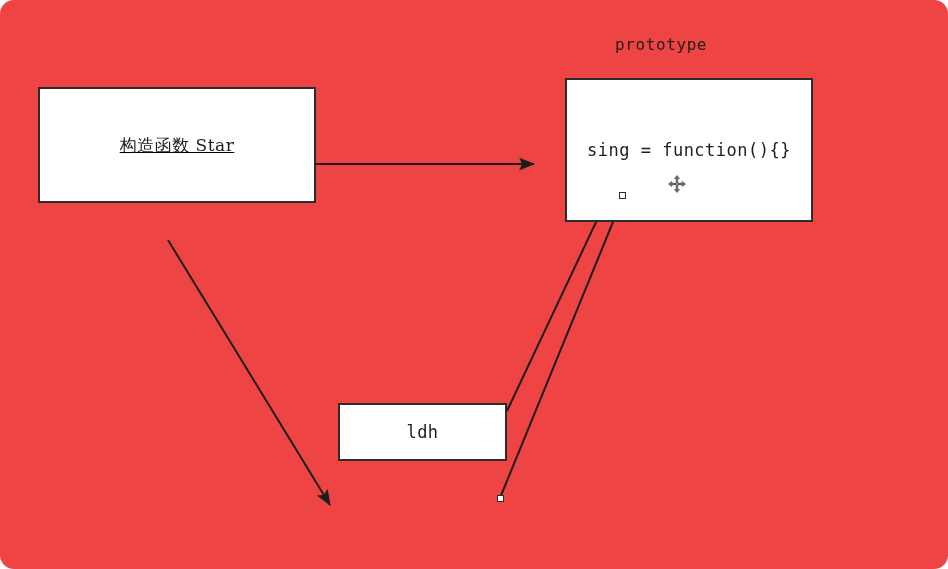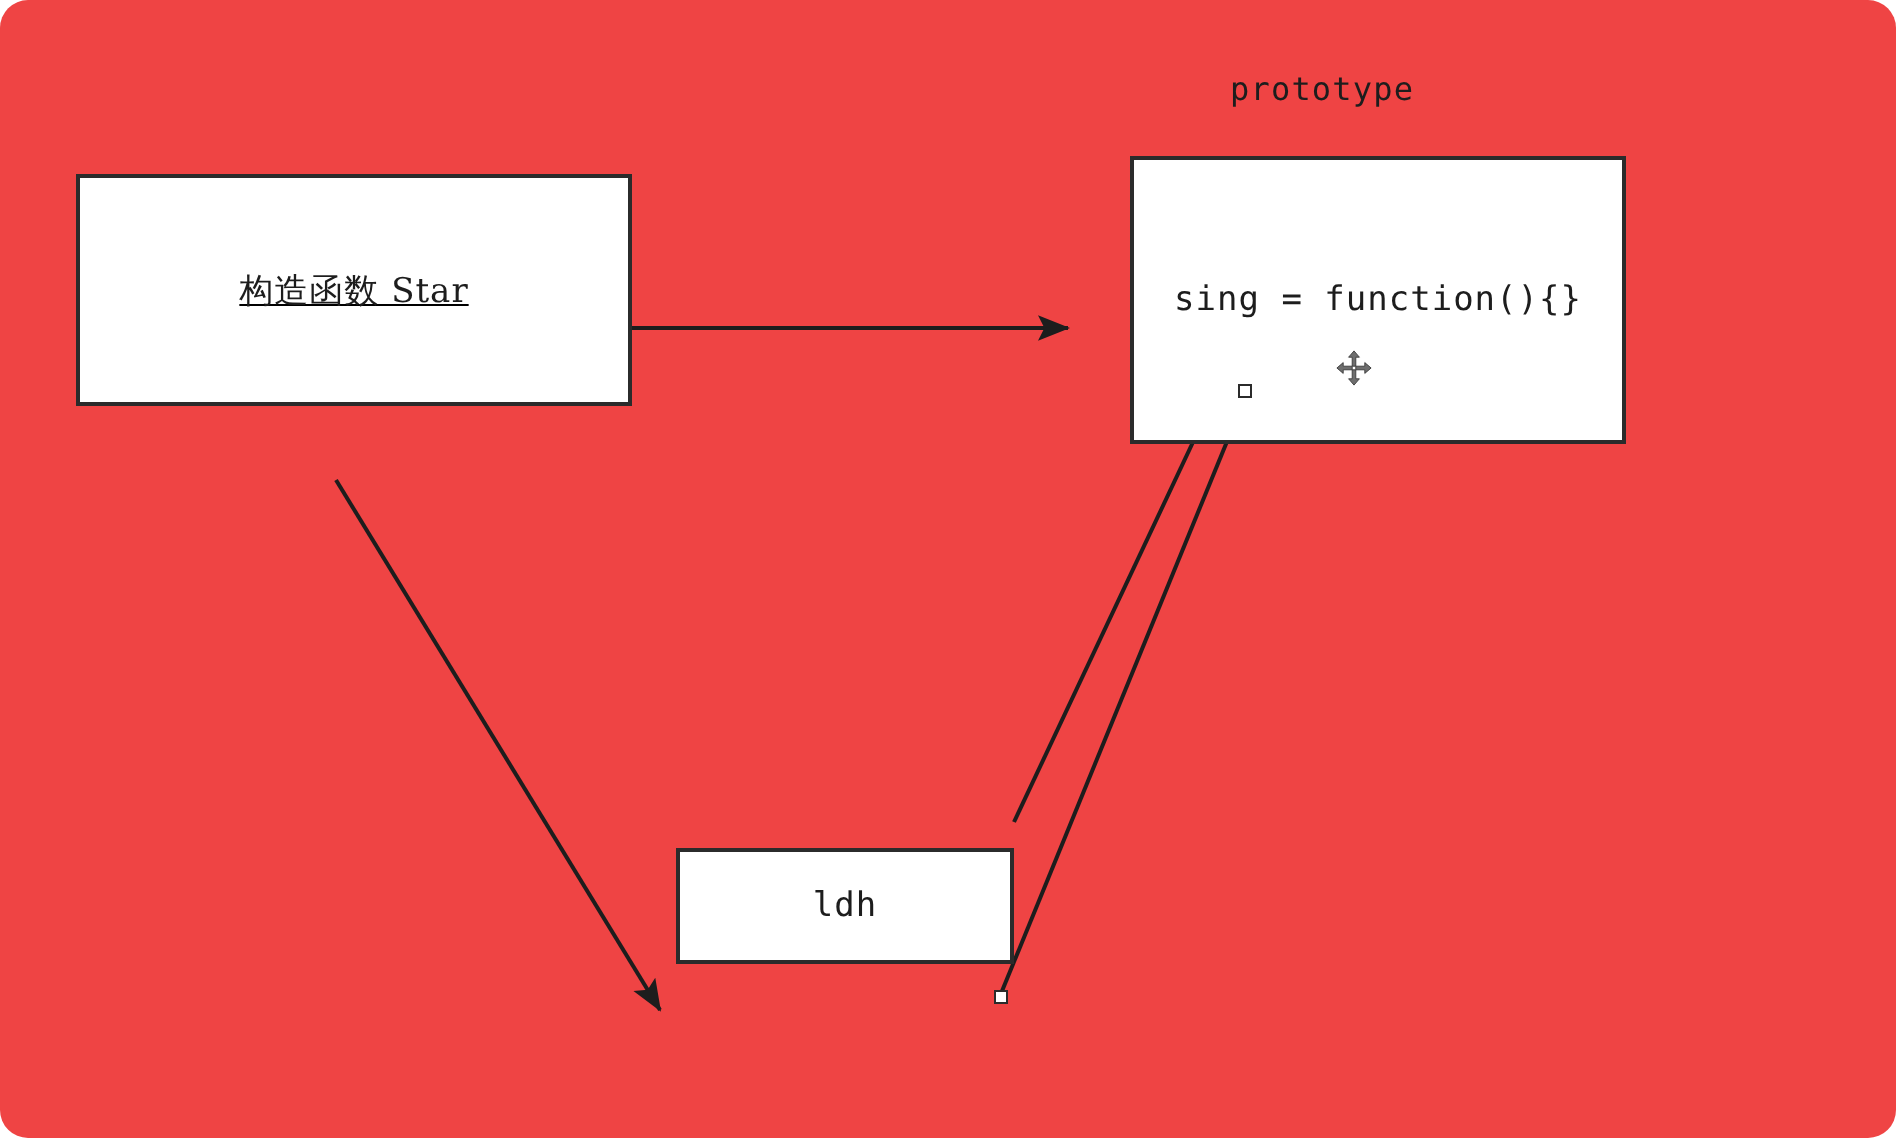--- a/index.html
+++ b/index.html
@@ -31,21 +31,21 @@
     color: #1d1d1d;
     letter-spacing: 0.5px;
     white-space: pre;
   }
   .node-label.cjk {
     font-family: "DejaVu Serif", "Liberation Serif", serif;
     font-size: 17px;
   }
   #node-constructor { left: 38px;  top: 87px;  width: 278px; height: 116px; text-decoration: underline; }
   #node-prototype   { left: 521px; top: 78px;  width: 248px; height: 144px; margin-left: 44px; }
-  #node-ldh         { left: 338px; top: 424px; width: 169px; height: 58px;  }
+  #node-ldh         { left: 338px; top: 403px; width: 169px; height: 58px;  }
   #node-zxy         { left: 332px; top: 488px; width: 169px; height: 57px;  }
 
   .free-label {
     position: absolute;
     font-family: "DejaVu Sans Mono", "Liberation Mono", monospace;
     font-size: 16px;
     color: #1d1d1d;
     letter-spacing: 0.6px;
     white-space: pre;
   }

